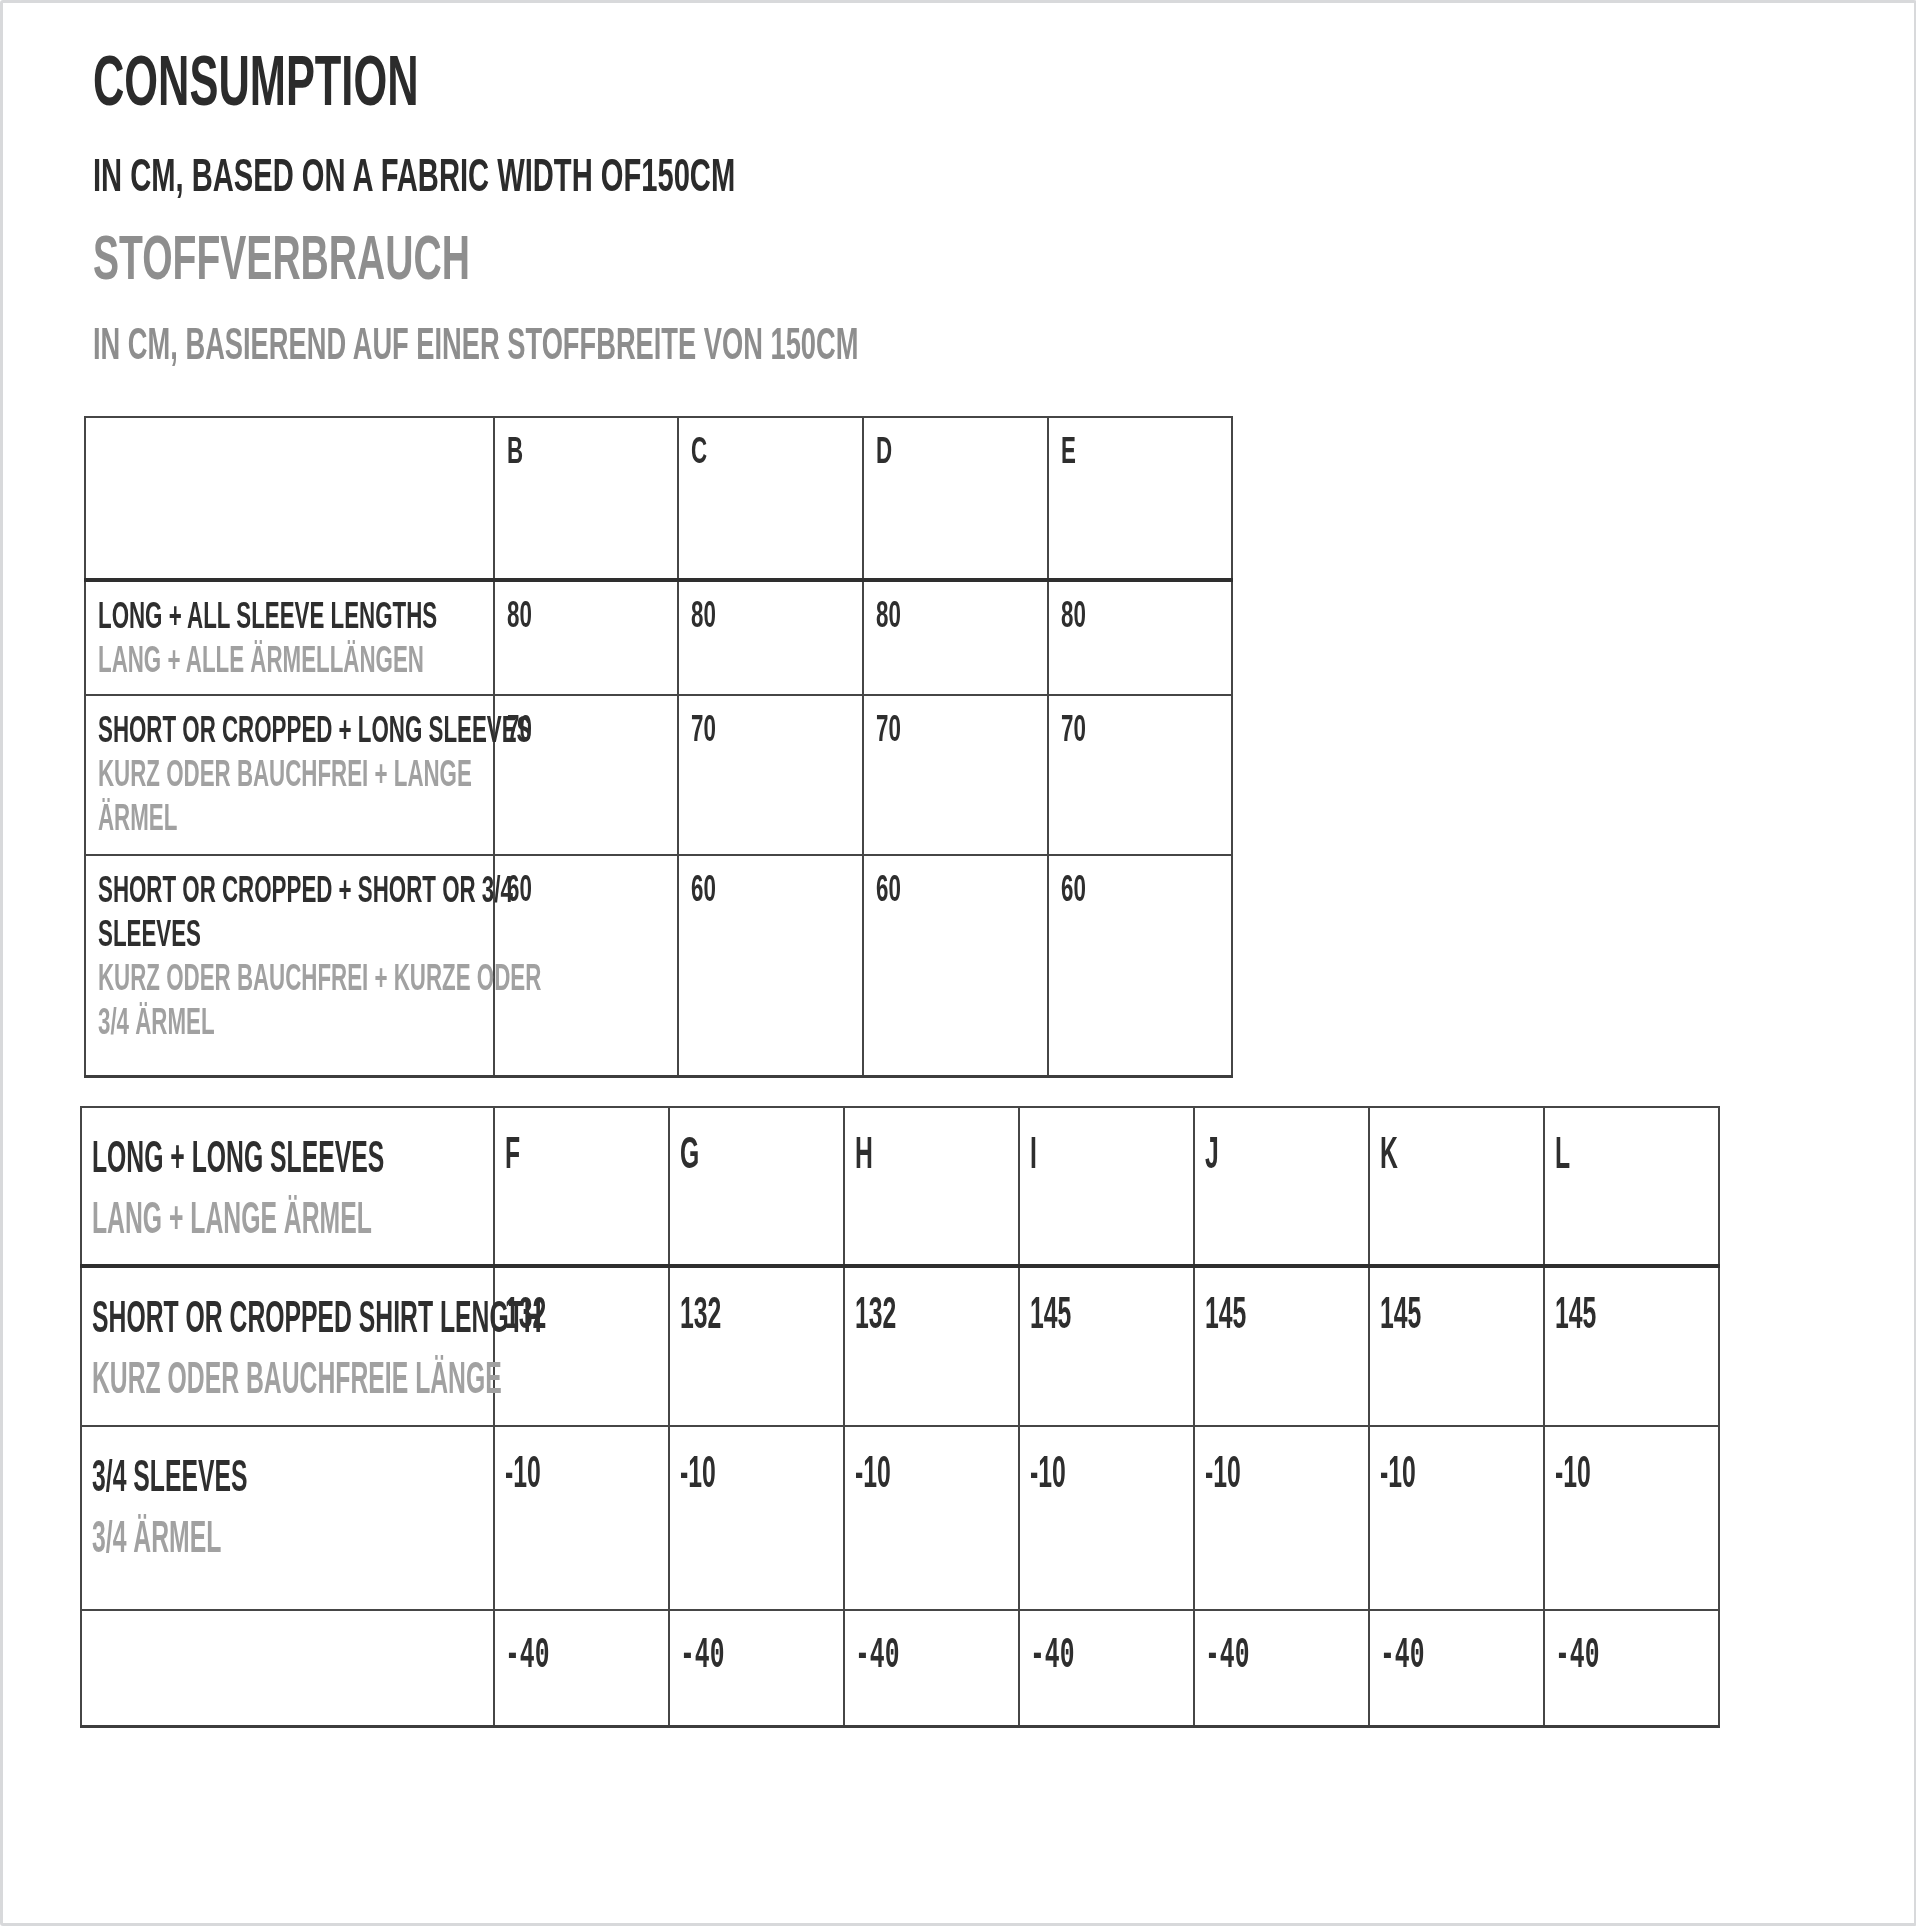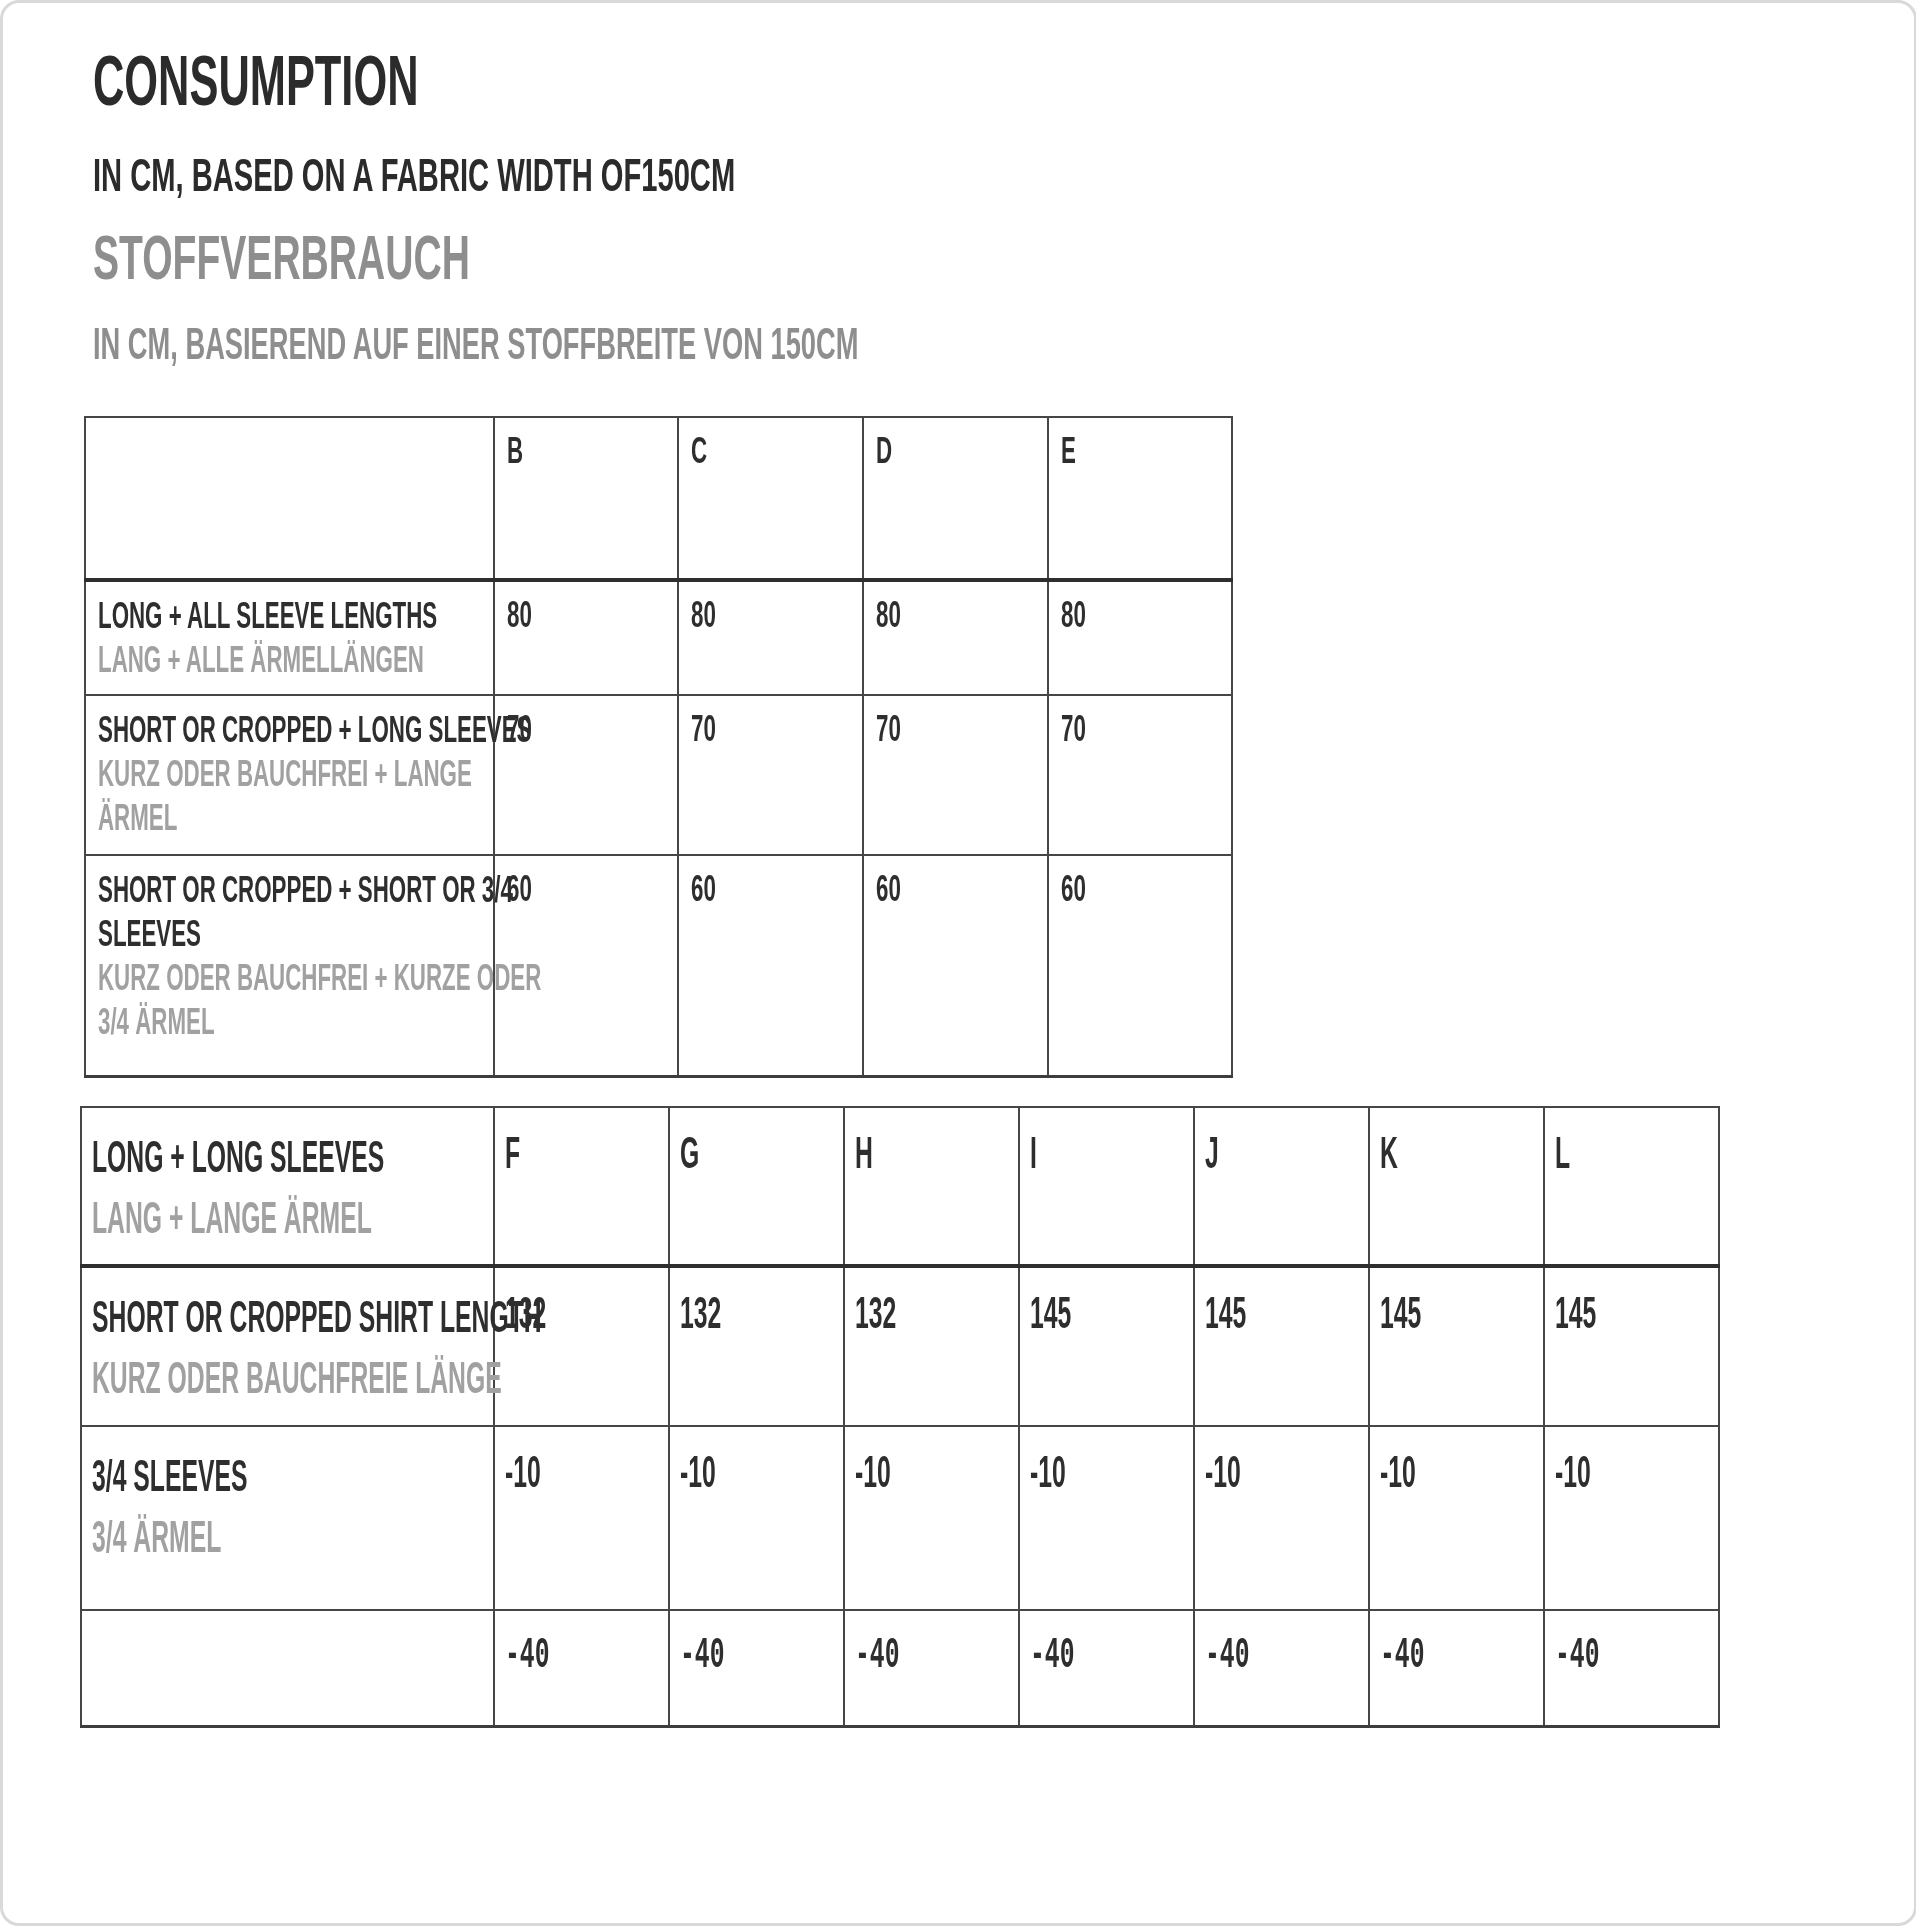--- a/index.html
+++ b/index.html
@@ -2,21 +2,21 @@
 <html style="font-size:11.7px"><head>
 <meta charset="utf-8">
 <style>
   html,body { margin:0; padding:0; background:#ffffff; }
   .page {
     position:relative;
     width:1917px; height:1926px;
     box-sizing:border-box;
     background:#ffffff;
     border:3.6px solid #d8d9db;
-    border-radius:19px;
+    border-radius:3px;
     font-family:"Liberation Sans","DejaVu Sans",sans-serif;
     overflow:hidden;
   }
   
   .t {
     font-weight:700;
     transform:scaleX(0.62);
     transform-origin:0 0;
     width:161%;
     white-space:nowrap;

